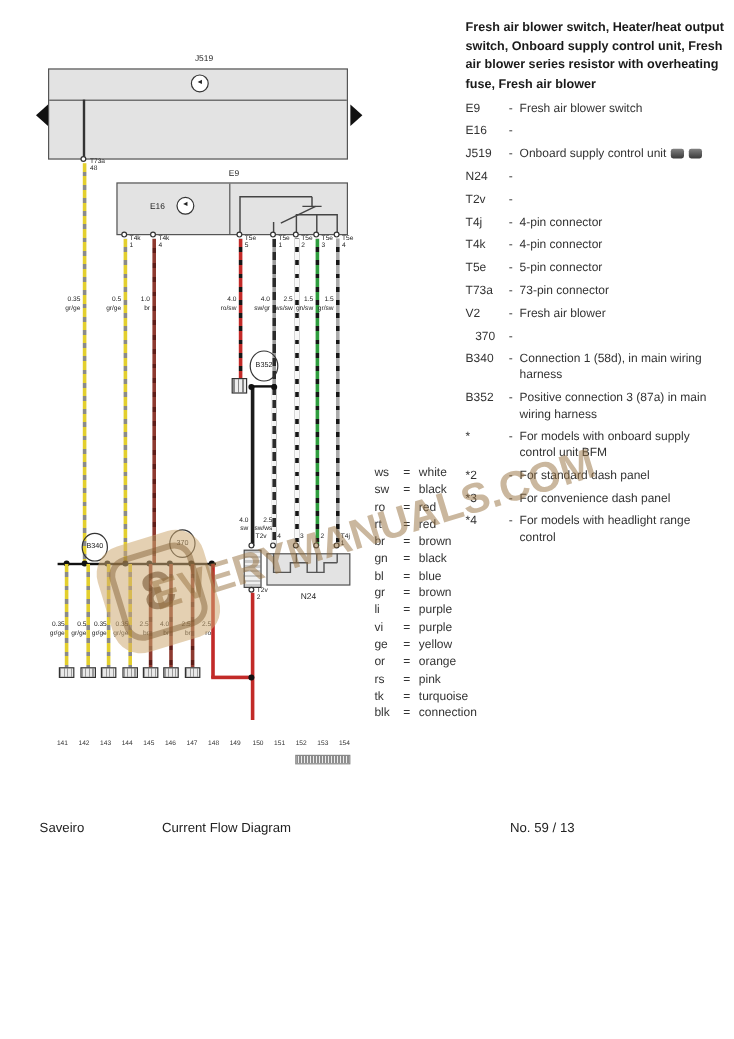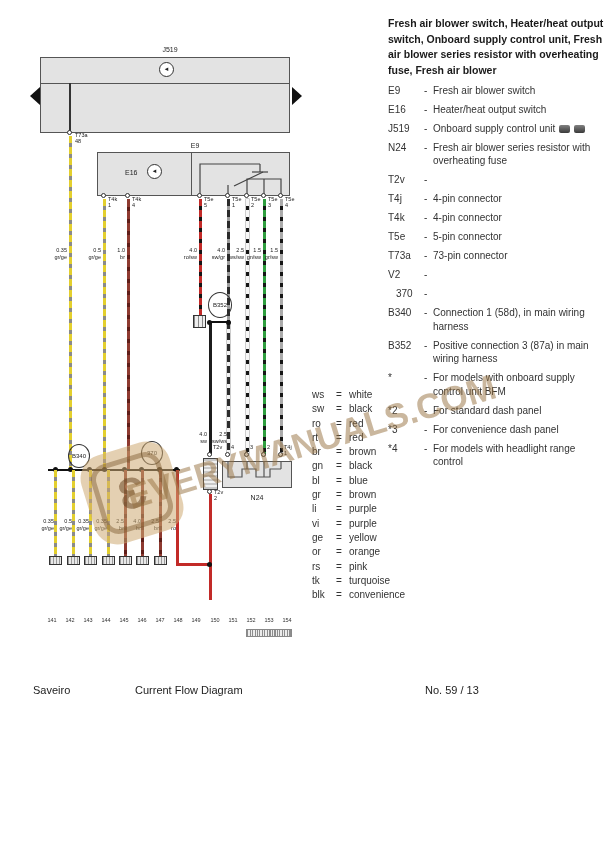--- a/index.html
+++ b/index.html
@@ -323,31 +323,29 @@
     <div class="title">Fresh air blower switch, Heater/heat output switch, Onboard supply control unit, Fresh air blower series resistor with overheating fuse, Fresh air blower</div>
 
     <div class="litem">
         <span class="term-t">E9</span>
         <span class="dash">-</span>
         <span class="desc">Fresh air blower switch</span>
       </div>
     <div class="litem">
         <span class="term-t">E16</span>
         <span class="dash">-</span>
-        <span class="desc">Heater/heat output switch</span>
       </div>
     <div class="litem">
         <span class="term-t">J519</span>
         <span class="dash">-</span>
         <span class="desc"><span>Onboard supply control unit</span><span class="bcm-icon"></span><span class="bcm-icon"></span></span>
       </div>
     <div class="litem">
         <span class="term-t">N24</span>
         <span class="dash">-</span>
-        <span class="desc">Fresh air blower series resistor with overheating fuse</span>
       </div>
     <div class="litem">
         <span class="term-t">T2v</span>
         <span class="dash">-</span>
       </div>
     <div class="litem">
         <span class="term-t">T4j</span>
         <span class="dash">-</span>
         <span class="desc">4-pin connector</span>
       </div>
@@ -362,20 +360,21 @@
         <span class="desc">5-pin connector</span>
       </div>
     <div class="litem">
         <span class="term-t">T73a</span>
         <span class="dash">-</span>
         <span class="desc">73-pin connector</span>
       </div>
     <div class="litem">
         <span class="term-t">V2</span>
         <span class="dash">-</span>
+        <span class="desc">Fresh air blower</span>
       </div>
     <div class="litem">
         <span class="term-t" style="padding-left:8px;box-sizing:border-box;">370</span>
         <span class="dash">-</span>
       </div>
     <div class="litem">
         <span class="term-t">B340</span>
         <span class="dash">-</span>
         <span class="desc">Connection 1 (58d), in main wiring harness</span>
       </div>
@@ -473,21 +472,21 @@
         <span>pink</span>
       </div>
     <div class="crow">
         <span class="code">tk</span>
         <span class="eq">=</span>
         <span>turquoise</span>
       </div>
     <div class="crow">
         <span class="code">blk</span>
         <span class="eq">=</span>
-        <span>convenience</span>
+        <span>connection</span>
       </div>
   </div>
 
   <div class="footer" style="left:33px;">Saveiro</div>
   <div class="footer" style="left:135px;">Current Flow Diagram</div>
   <div class="footer" style="left:425px;">No.  59 / 13</div>
 
 </div>
 
 </body></html>

